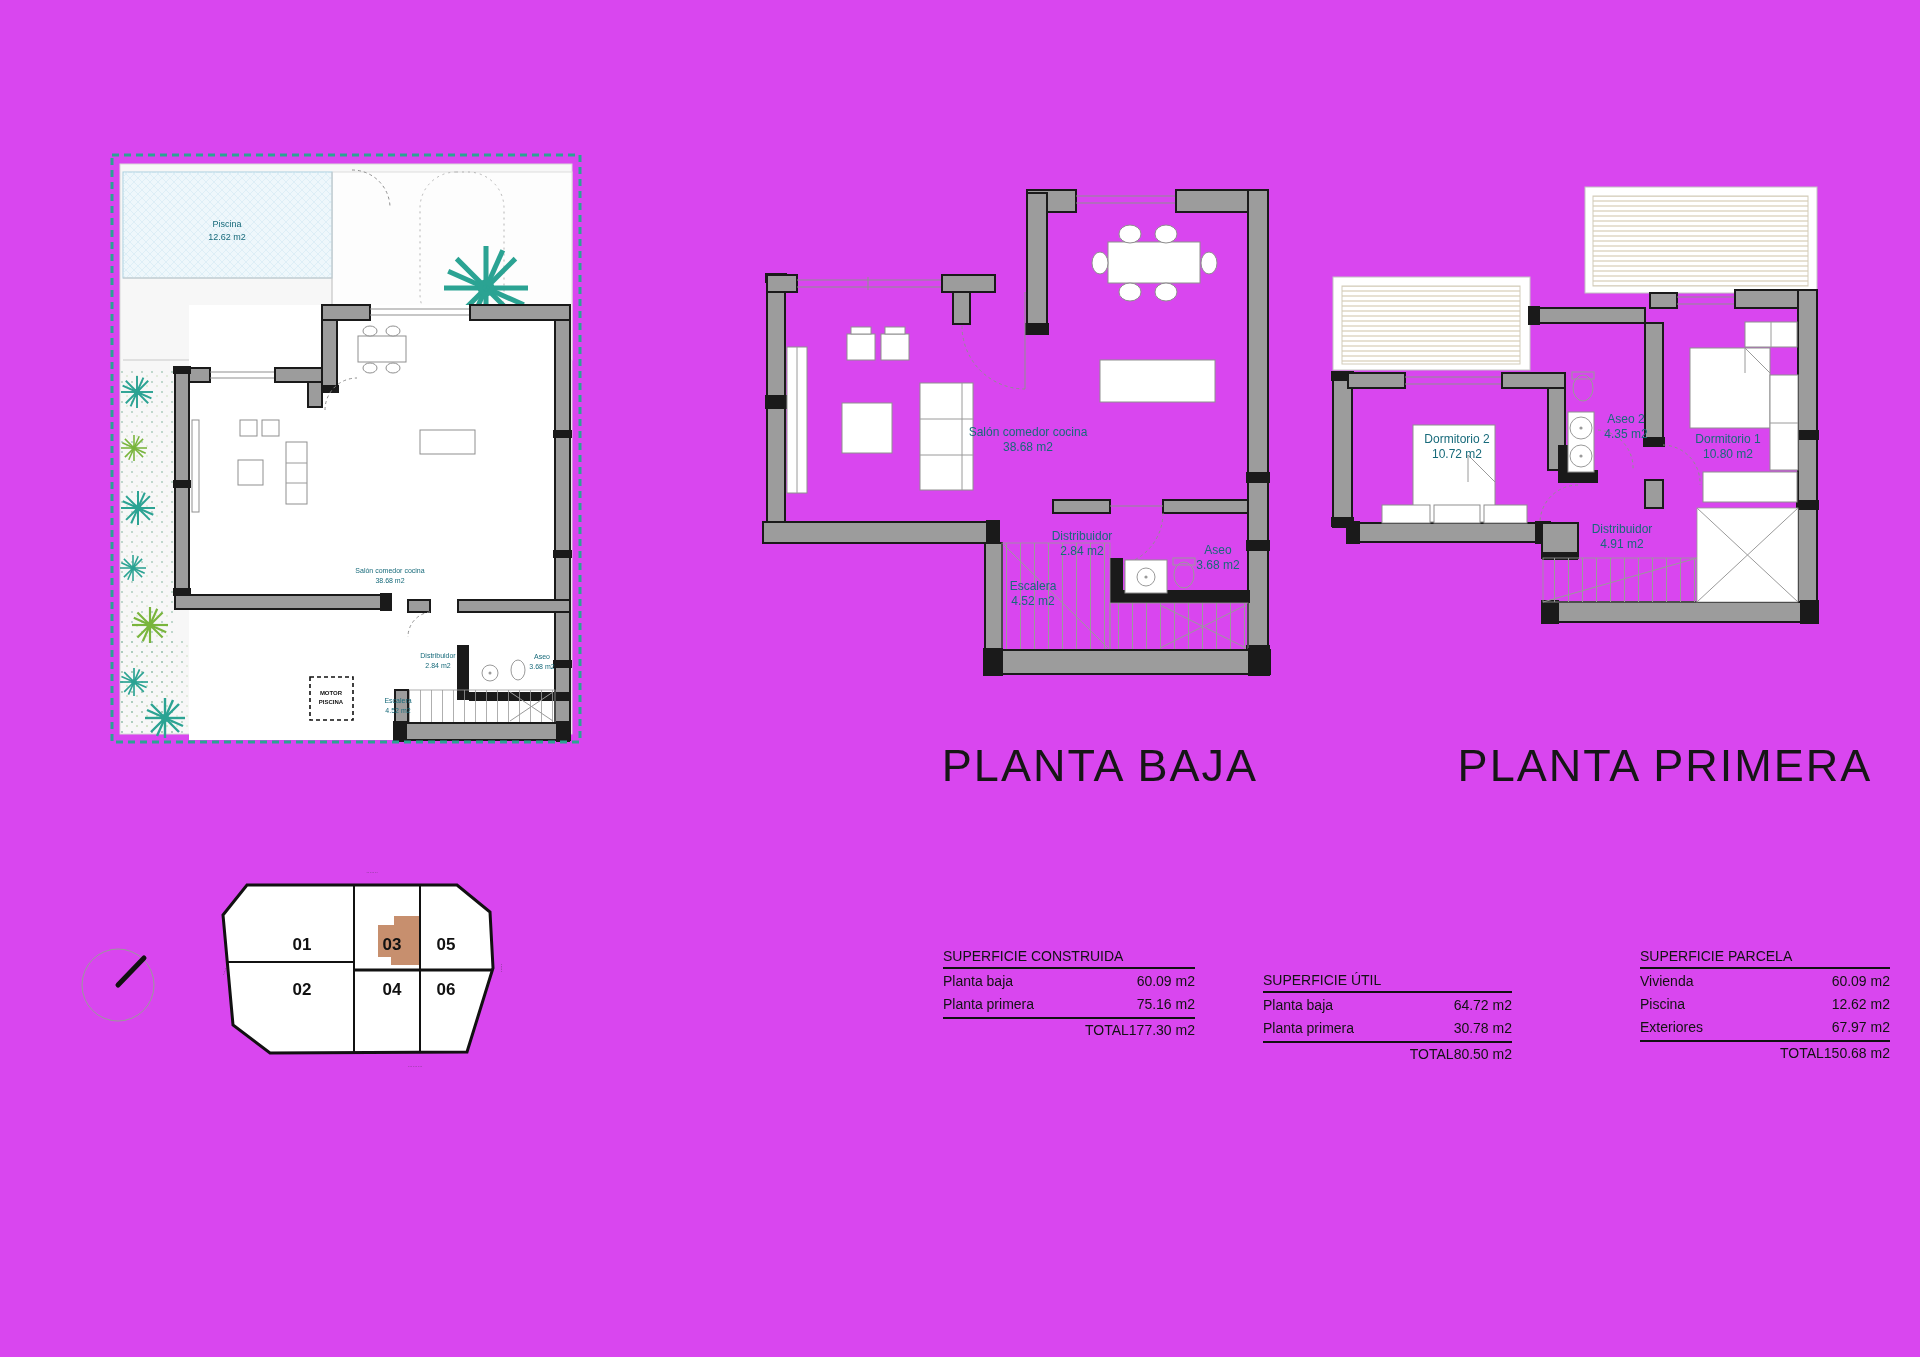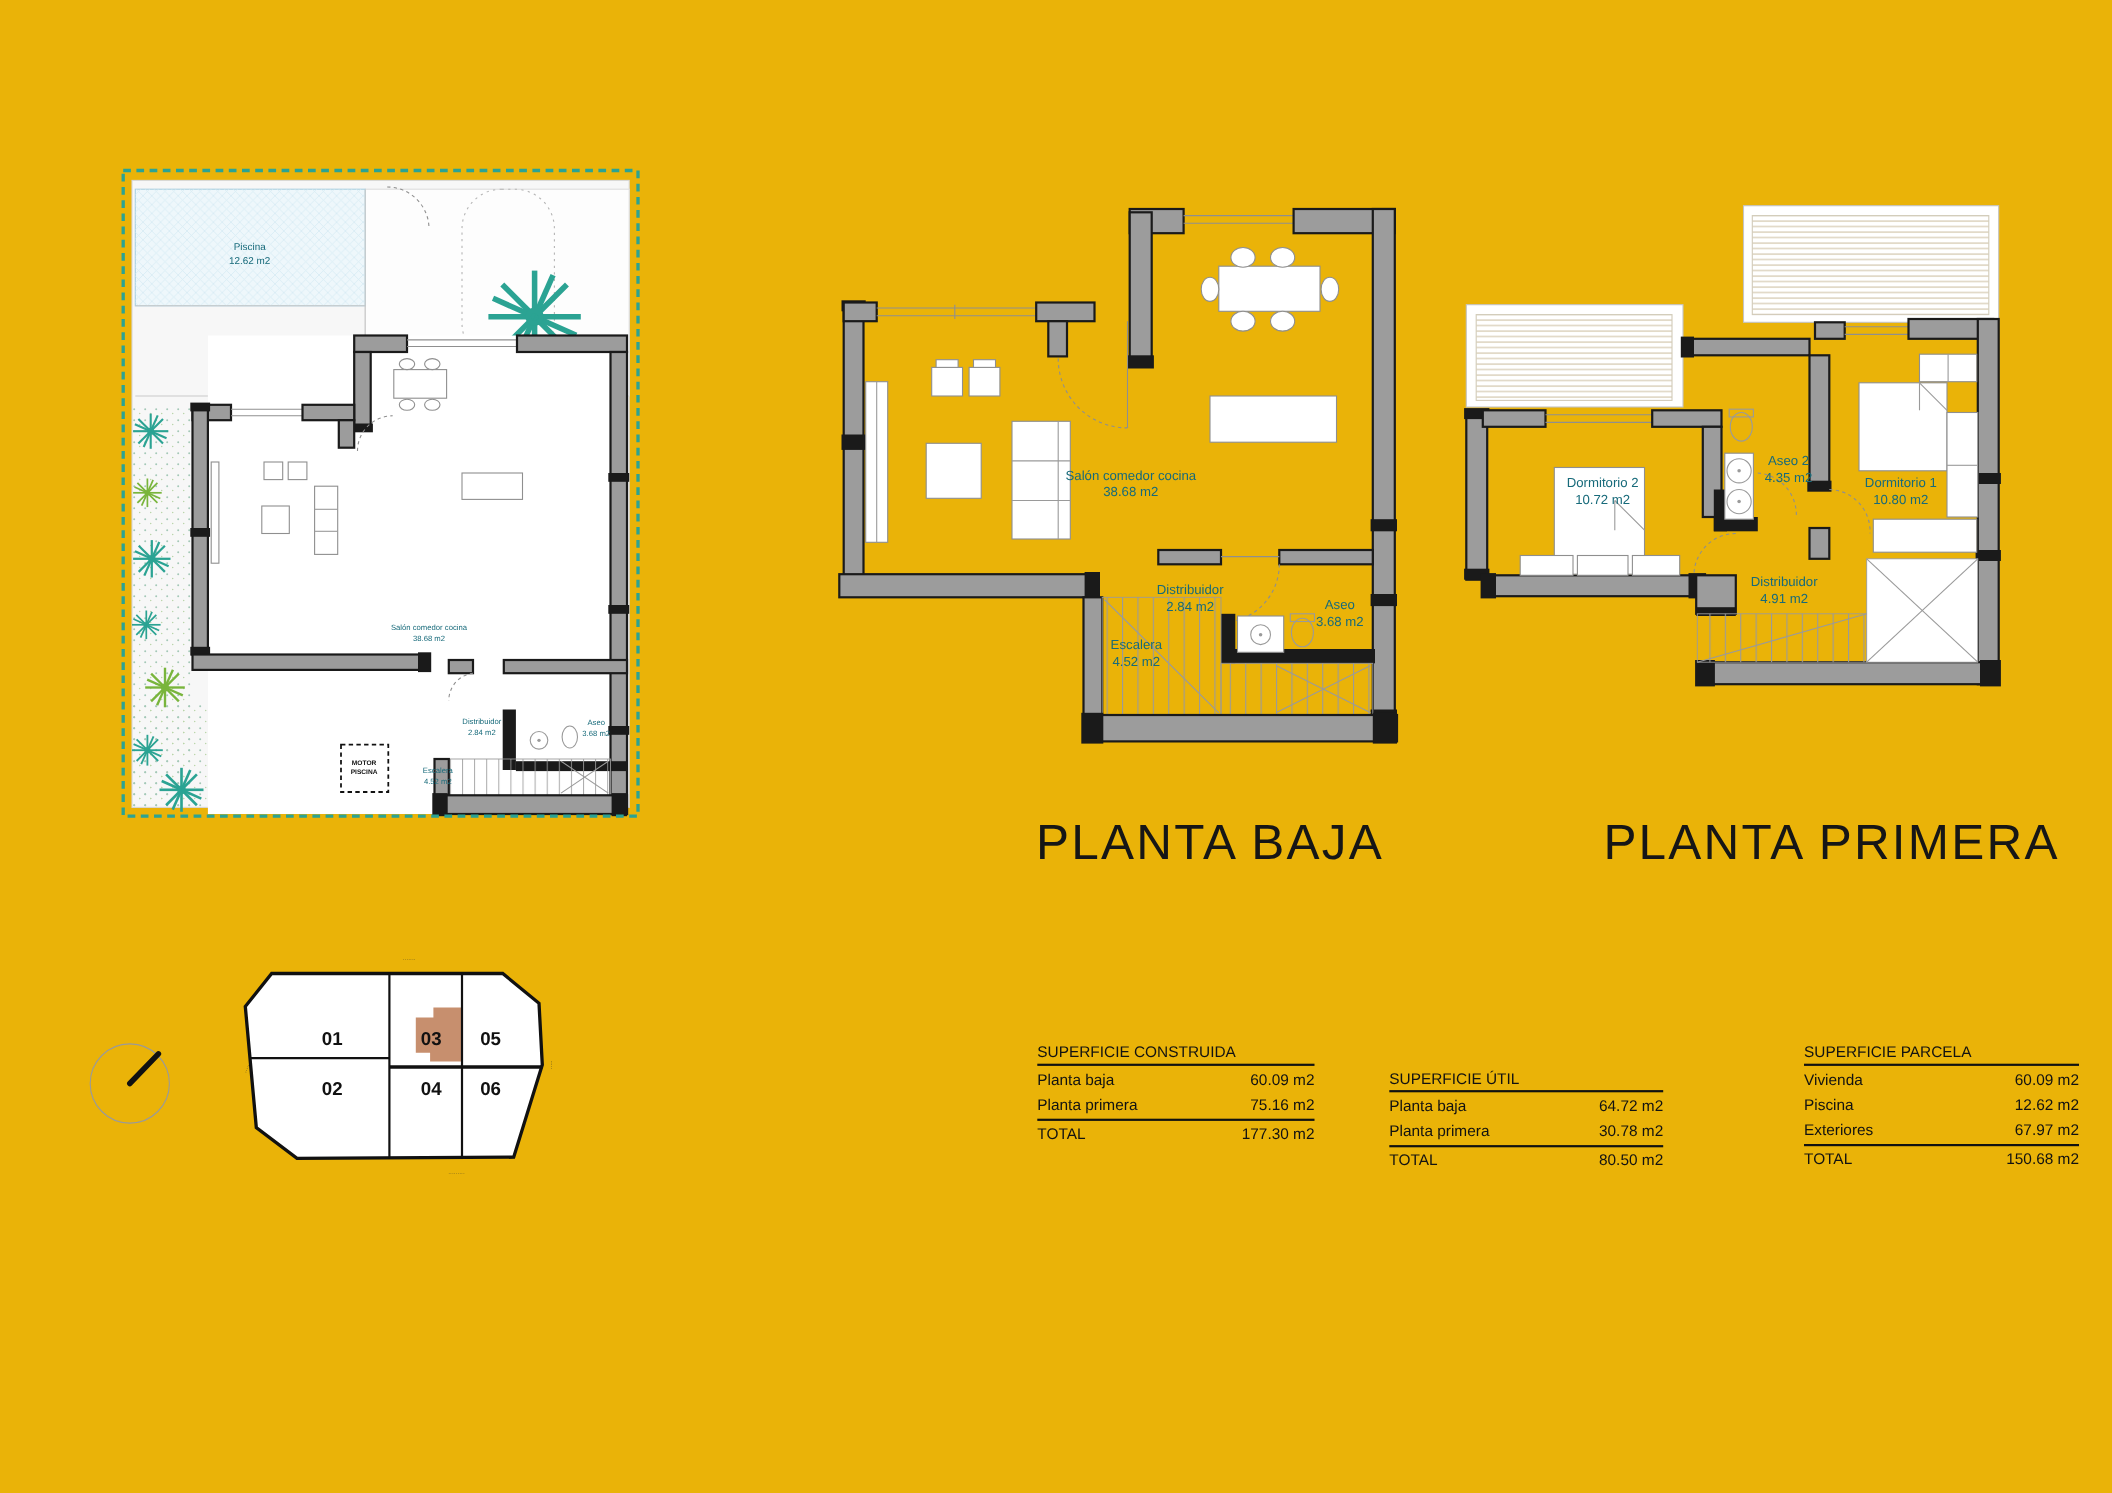--- a/index.html
+++ b/index.html
@@ -1,33 +1,33 @@
 <!DOCTYPE html>
 <html><head>
 <meta charset="utf-8">
 <style>
   html,body{margin:0;padding:0;background:#ffffff;}
-  #sheet{position:relative;width:1920px;height:1357px;background:#eab308;overflow:hidden;
+  #sheet{position:relative;width:1920px;height:1357px;background:#d946ef;overflow:hidden;
          font-family:"Liberation Sans",sans-serif;}
   svg{position:absolute;overflow:visible;}
   .w{fill:#9c9c9c;stroke:#1a1a1a;stroke-width:2;}
   .b{fill:#1a1a1a;stroke:none;}
   .furn{fill:#ffffff;stroke:#8f8f8f;stroke-width:1;}
   .thin{stroke:#9a9a9a;fill:none;stroke-width:1;}
   .vlight{stroke:#c9c9c9;fill:none;stroke-width:1;}
   .door{stroke:#8f8f8f;stroke-dasharray:3 3;fill:none;stroke-width:1;}
   .winl{stroke:#8f8f8f;stroke-width:1;fill:none;}
   .rlab{fill:#176a7a;text-anchor:middle;font-size:12px;}
   .rlab-s{fill:#176a7a;text-anchor:middle;font-size:7px;}
   .ttl{position:absolute;color:#161616;font-size:45px;letter-spacing:2px;white-space:nowrap;
        transform:translateX(-50%);}
   .stable{position:absolute;width:252px;font-size:14px;color:#121212;}
   .stable .hd{padding-bottom:3px;border-bottom:2px solid #111;white-space:nowrap;}
   .stable .rw{display:flex;justify-content:space-between;line-height:22px;padding-top:1px;}
-  .stable .tot{display:flex;justify-content:space-between;line-height:23px;
+  .stable .tot{display:flex;justify-content:flex-end;line-height:23px;
                border-top:2px solid #111;margin-top:2px;}
   .plotnum{fill:#111;font-size:17px;font-weight:bold;text-anchor:middle;}
   .street{fill:#333;font-size:5px;text-anchor:middle;}
   .motor{fill:#111;font-size:6px;font-weight:bold;text-anchor:middle;}
 </style>
 </head>
 <body>
 
 <div id="sheet">
 

